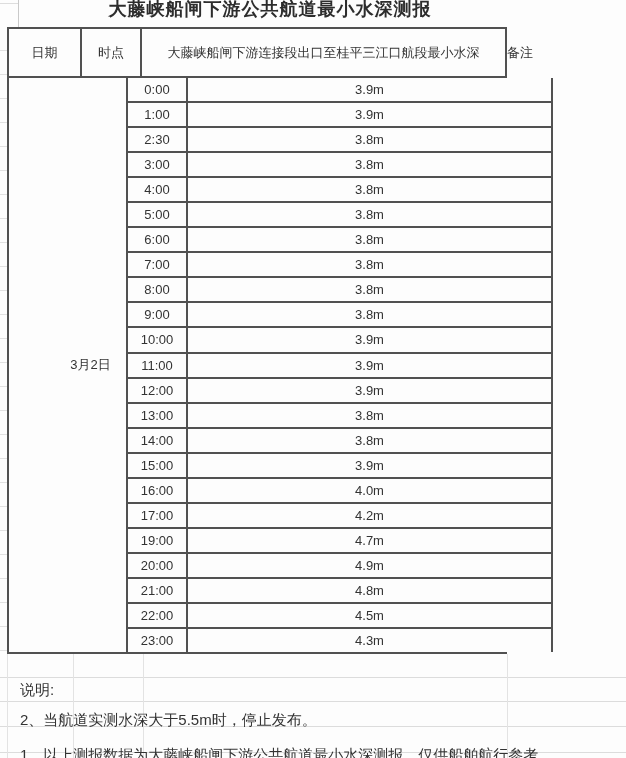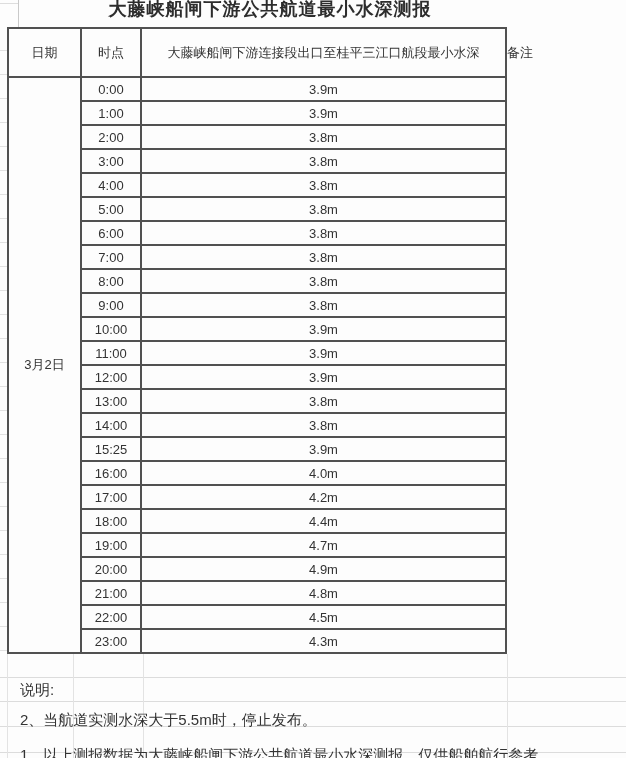--- a/index.html
+++ b/index.html
@@ -37,21 +37,21 @@
   .th {
     display:flex; align-items:center; justify-content:center;
     font-size:13px; color:#333333; box-sizing:border-box;
     border-right:2px solid #515151; white-space:nowrap;
   }
   .th.last { border-right:none; }
   .tbody { flex:1 1 auto; display:flex; min-height:0; }
   .date-cell {
     width:73px; flex:0 0 73px; box-sizing:border-box;
     border-right:2px solid #515151;
-    display:flex; align-items:center; justify-content:center; font-size:13px;
+    display:flex; align-items:center; justify-content:center; font-size:13px;margin-left:46px;
   }
   .rows { flex:1 1 auto; display:flex; flex-direction:column; min-height:0; }
   .row {
     flex:1 1 0; display:grid; grid-template-columns:60px 365px 1fr;
     border-bottom:2px solid #515151; box-sizing:border-box; min-height:0;
   }
   .row:last-child { border-bottom:none; }
   .cell {
     display:flex; align-items:center; justify-content:center;
     font-size:13px; color:#333333; box-sizing:border-box;
@@ -98,21 +98,21 @@
           <div class="cell">0:00</div>
           <div class="cell">3.9m</div>
           <div class="cell remark"></div>
         </div>
           <div class="row">
           <div class="cell">1:00</div>
           <div class="cell">3.9m</div>
           <div class="cell remark"></div>
         </div>
           <div class="row">
-          <div class="cell">2:00</div>
+          <div class="cell">2:30</div>
           <div class="cell">3.8m</div>
           <div class="cell remark"></div>
         </div>
           <div class="row">
           <div class="cell">3:00</div>
           <div class="cell">3.8m</div>
           <div class="cell remark"></div>
         </div>
           <div class="row">
           <div class="cell">4:00</div>
@@ -163,37 +163,32 @@
           <div class="cell">13:00</div>
           <div class="cell">3.8m</div>
           <div class="cell remark"></div>
         </div>
           <div class="row">
           <div class="cell">14:00</div>
           <div class="cell">3.8m</div>
           <div class="cell remark"></div>
         </div>
           <div class="row">
-          <div class="cell">15:25</div>
+          <div class="cell">15:00</div>
           <div class="cell">3.9m</div>
           <div class="cell remark"></div>
         </div>
           <div class="row">
           <div class="cell">16:00</div>
           <div class="cell">4.0m</div>
           <div class="cell remark"></div>
         </div>
           <div class="row">
           <div class="cell">17:00</div>
           <div class="cell">4.2m</div>
-          <div class="cell remark"></div>
-        </div>
-          <div class="row">
-          <div class="cell">18:00</div>
-          <div class="cell">4.4m</div>
           <div class="cell remark"></div>
         </div>
           <div class="row">
           <div class="cell">19:00</div>
           <div class="cell">4.7m</div>
           <div class="cell remark"></div>
         </div>
           <div class="row">
           <div class="cell">20:00</div>
           <div class="cell">4.9m</div>

